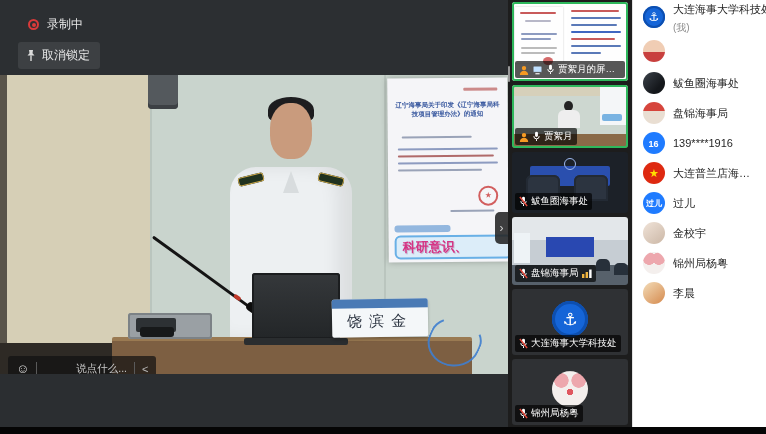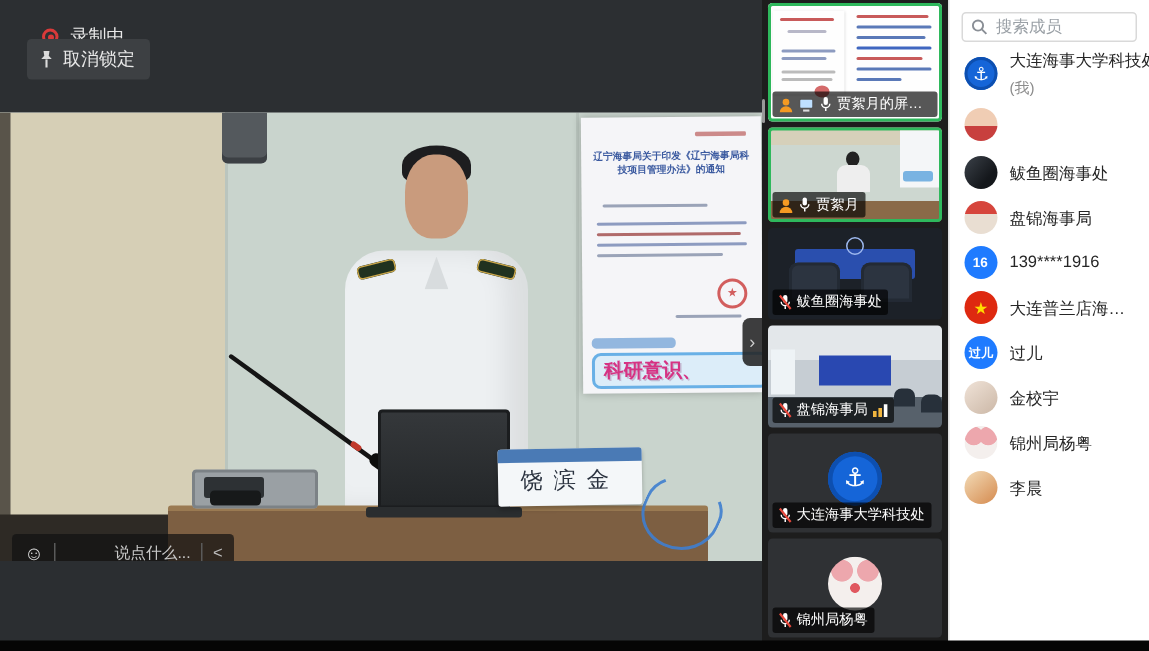--- a/index.html
+++ b/index.html
@@ -6,21 +6,21 @@
   html,body { width:766px; height:434px; overflow:hidden; background:#000; }
   body { font-family:"Liberation Sans","DejaVu Sans",sans-serif; position:relative; }
   .app { position:absolute; inset:0; width:766px; height:434px; background:#2b2e31; overflow:hidden; }
 
   
   .stage { position:absolute; left:0; top:0; width:508px; height:374px; background:#2c2f32; overflow:hidden; }
   .rec-row { position:absolute; left:28px; top:16px; display:flex; align-items:center; gap:8px; }
   .rec-dot { width:11px; height:11px; border:2px solid #d93a3a; border-radius:50%; position:relative; }
   .rec-dot::after { content:""; position:absolute; inset:1.5px; background:#d93a3a; border-radius:50%; }
   .rec-label { color:#e8e8e8; font-size:12px; }
-  .pin-btn { position:absolute; left:18px; top:26px; background:#3d4043; border-radius:3px; padding:5px 10px 5px 8px; display:flex; align-items:center; gap:6px; color:#e8e8e8; font-size:12px; cursor:pointer; }
+  .pin-btn { position:absolute; left:18px; top:42px; background:#3d4043; border-radius:3px; padding:5px 10px 5px 8px; display:flex; align-items:center; gap:6px; color:#e8e8e8; font-size:12px; cursor:pointer; }
 
   
   .vframe { position:absolute; left:0; top:75px; width:508px; height:315px; background:#c9d4cd; overflow:hidden; }
   .wall-left { position:absolute; left:0; top:0; width:150px; height:100%; background:#d6cfb6; }
   .wall-edge { position:absolute; left:0; top:0; width:7px; height:100%; background:#59544a; }
   .wall-seam { position:absolute; top:0; width:2px; height:100%; background:rgba(0,0,0,.07); }
   .floor-dark { position:absolute; left:0; top:268px; width:120px; height:47px; background:#2e2a25; }
   .wall-device { position:absolute; left:148px; top:0; width:30px; height:34px; background:#54595d; border-radius:0 0 4px 4px; box-shadow:inset 0 -4px 0 #3c4044; }
 
   
@@ -342,29 +342,20 @@
           </span>
         <span class="txt">锦州局杨粤</span>
       </div>
     </div>
 
     <div class="thumb-sliver"></div>
   </div>
   <div class="strip-scrollbar"></div>
 
   <div class="panel">
-    <div class="search-wrap">
-      <span class="search-icon">
-        <svg width="12" height="12" viewBox="0 0 12 12">
-            <circle cx="5" cy="5" r="3.4" fill="none" stroke="#8a8f96" stroke-width="1.3"></circle>
-            <line x1="7.6" y1="7.6" x2="10.6" y2="10.6" stroke="#8a8f96" stroke-width="1.3"></line>
-          </svg>
-      </span>
-      <input class="search-input" type="text" placeholder="搜索成员" style="">
-    </div>
 
     <div>
       <div class="mrow two">
         <span class="avatar av1">⚓</span>
         <span class="mtext"><span class="mname">大连海事大学科技处</span>
         <span class="msub">(我)</span></span>
       </div>
       <div class="mrow two">
         <span class="avatar av2"></span>
       </div>

